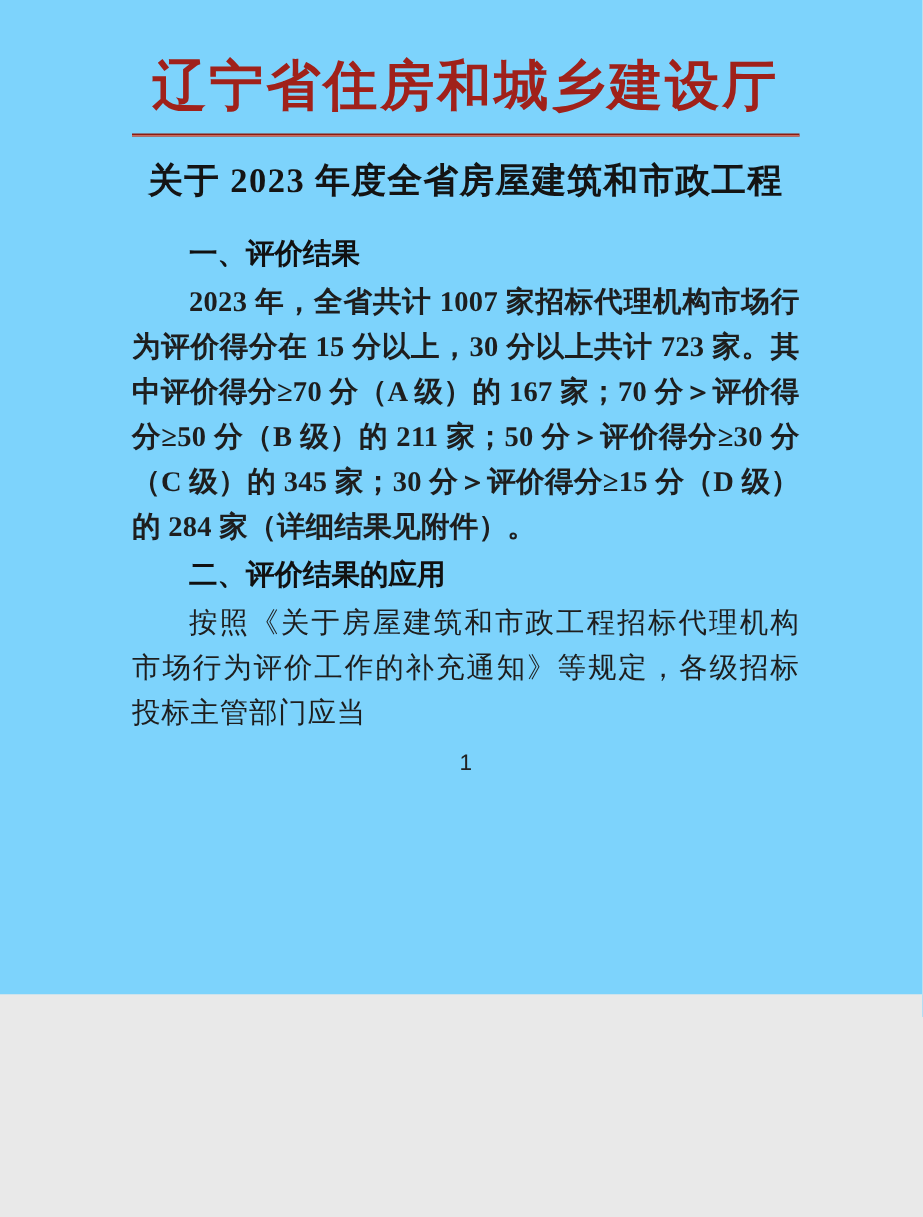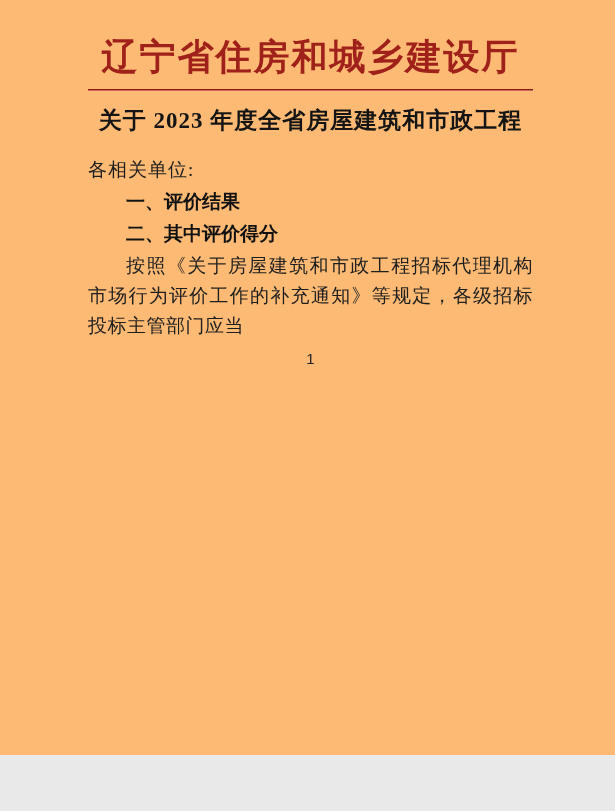--- a/index.html
+++ b/index.html
@@ -1,22 +1,22 @@
 <!DOCTYPE html>
 <html><head>
 <meta charset="utf-8">
 <style>
   * { margin: 0; padding: 0; box-sizing: border-box; }
   html, body { background: #e9e9e9; }
   .page {
     position: relative;
     width: 615px;
-    height: 755px;
+    height: 663px;
     margin: 0 auto;
-    background: #fdba74;
+    background: #7dd3fc;
     overflow: hidden;
     padding: 0 82px 0 88px;
     font-family: "Liberation Serif", "DejaVu Serif", serif;
     color: #1e1e1e;
   }
   .letterhead {
     margin-top: 34px;
     text-align: center;
     font-size: 36px;
     line-height: 46px;
@@ -86,27 +86,27 @@
   <div class="letterhead">辽宁省住房和城乡建设厅</div>
 
   <div class="letterhead-rule"></div>
 
   <div class="doc-title">
     <div>关于 2023 年度全省房屋建筑和市政工程</div>
   </div>
 
   <div class="doc-body">
 
-    <div class="salutation">各相关单位:</div>
 
 
     <h2 class="section-heading">一、评价结果</h2>
 
+    <p class="para results">2023 年，全省共计 1007 家招标代理机构市场行为评价得分在 15 分以上，30 分以上共计 723 家。其中评价得分≥70 分（A 级）的 167 家；70 分＞评价得分≥50 分（B 级）的 211 家；50 分＞评价得分≥30 分（C 级）的 345 家；30 分＞评价得分≥15 分（D 级）的 284 家（详细结果见附件）。</p>
 
-    <h2 class="section-heading">二、其中评价得分</h2>
+    <h2 class="section-heading">二、评价结果的应用</h2>
 
     <p class="para">按照《关于房屋建筑和市政工程招标代理机构市场行为评价工作的补充通知》等规定，各级招标投标主管部门应当</p>
 
     <div class="page-number">1</div>
 
   </div>
 
 </div>
 
 </body></html>

